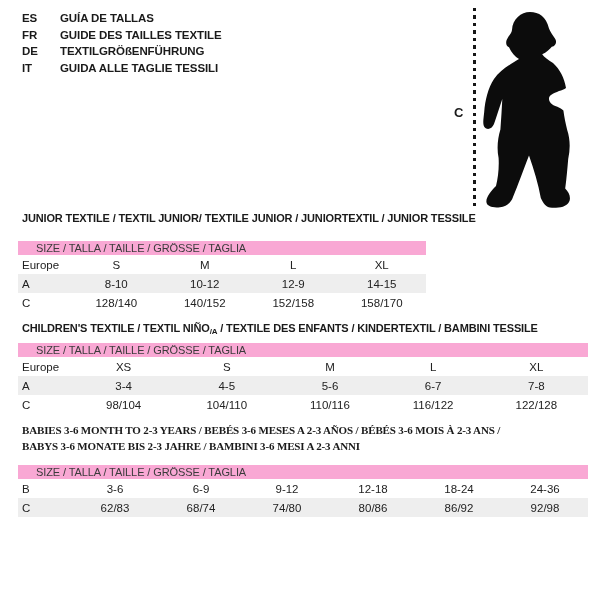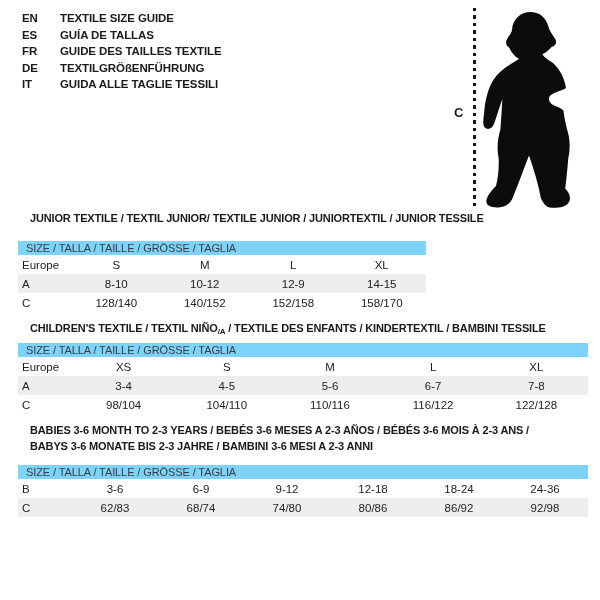--- a/index.html
+++ b/index.html
@@ -18,50 +18,46 @@
   
   .figure { position:absolute; left:440px; top:0; width:160px; height:215px; }
   .silhouette { position:absolute; left:38px; top:2px; width:110px; height:210px; }
   .dash-line {
     position:absolute; left:33px; top:8px; width:3px; height:198px;
     background:repeating-linear-gradient(180deg, #161616 0 3.5px, transparent 3.5px 7.5px);
   }
   .height-marker { position:absolute; left:14px; top:105px; font-size:13px; font-weight:700; }
 
   
-  .tbl-title { position:absolute; left:30px; font-size:11px; font-weight:700; letter-spacing:-0.15px; white-space:nowrap; }
-  .tbl-title2 { line-height:16px; white-space:normal; width:560px; }
+  .tbl-title { position:absolute; left:22px; font-size:11px; font-weight:700; letter-spacing:-0.15px; white-space:nowrap; }
+  .tbl-title2 { line-height:16px; white-space:normal; width:560px;font-family:Liberation Serif, serif; }
   .size-table { position:absolute; left:18px; border-collapse:collapse; table-layout:fixed; }
   .size-table.w1 { width:408px; }
   .size-table.w2 { width:570px; }
   .size-table td { font-size:11.5px; color:#222; text-align:center; vertical-align:middle; }
   .size-table tr.band td {
-    background:#7dd3fc; color:#3b3b3b; text-align:left; padding-left:8px;
+    background:#f9a8d4; color:#3b3b3b; text-align:left; padding-left:18px;
     height:14px; font-size:11px; letter-spacing:-0.1px;
   }
   .size-table tbody tr { height:19px; }
   .size-table tbody tr:nth-child(even) td { background:#eeeeee; }
   .size-table td.lbl { text-align:left; padding-left:4px; }
 
   .sub-a { font-size:8px; vertical-align:-2px; }
 
   
   .legend { position:absolute; left:18px; top:531px; }
   .legend-line { font-size:11px; font-weight:700; letter-spacing:-0.1px; line-height:17px; white-space:nowrap; }
 </style>
 </head>
 <body>
 
 <div class="page">
 
   <div class="lang-list">
-    <div class="lang-row">
-      <span class="lang-code">EN</span>
-      <span class="lang-label">TEXTILE SIZE GUIDE</span>
-    </div>
     <div class="lang-row">
       <span class="lang-code">ES</span>
       <span class="lang-label">GUÍA DE TALLAS</span>
     </div>
     <div class="lang-row">
       <span class="lang-code">FR</span>
       <span class="lang-label">GUIDE DES TAILLES TEXTILE</span>
     </div>
     <div class="lang-row">
       <span class="lang-code">DE</span>

